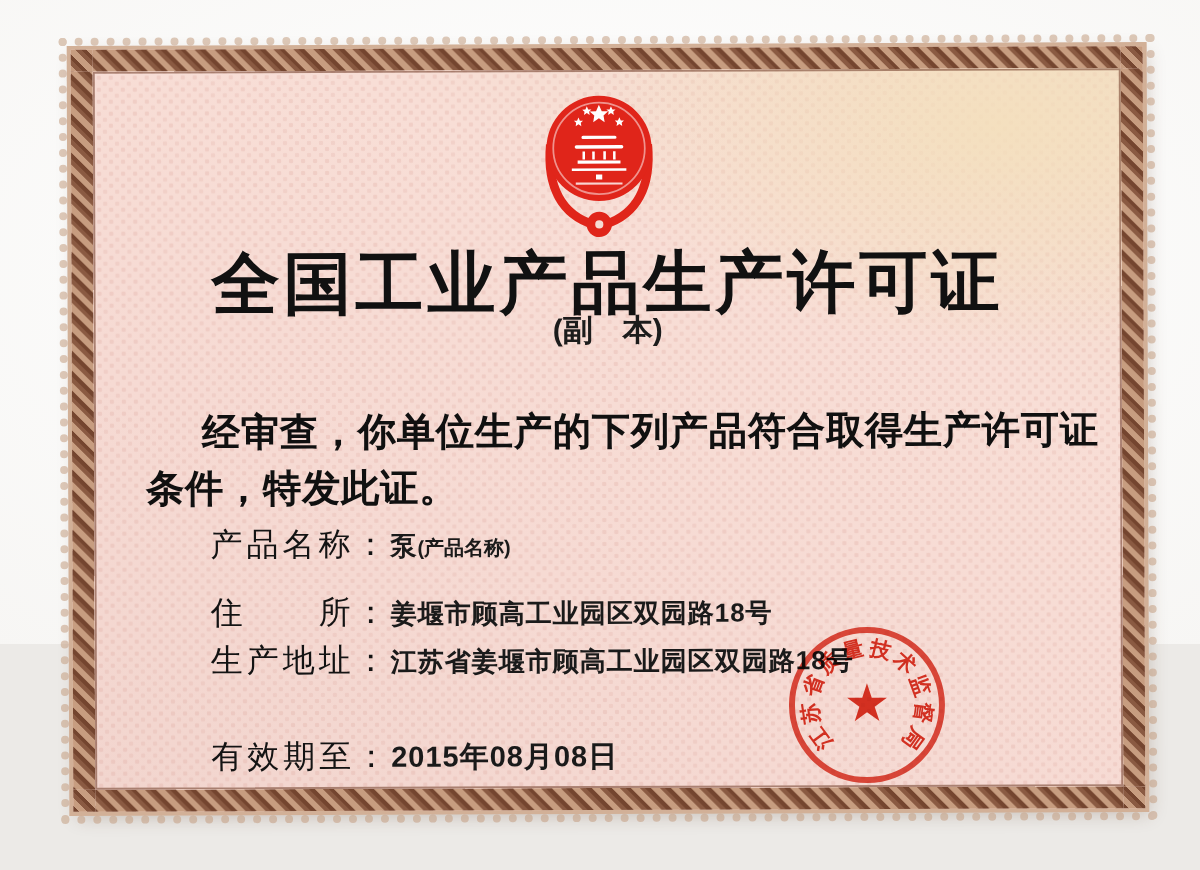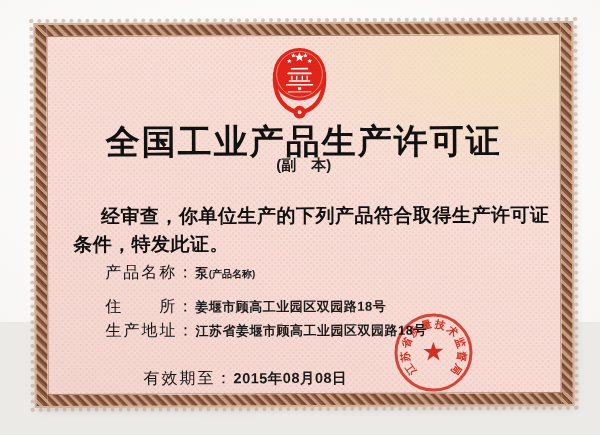--- a/index.html
+++ b/index.html
@@ -55,21 +55,21 @@
   .stmt2 { left:26px; top:196px; }
   .field-row { position:absolute; left:56px; white-space:nowrap; }
   .field-label {
     display:inline-block; width:92px; font-size:16px; font-weight:400;
     letter-spacing:2px; color:#131313; vertical-align:baseline;text-align:right;
   }
   .field-value { font-size:13px; font-weight:700; letter-spacing:.5px; color:#1a1a1a; }
   .field-value.big { font-size:14.5px; }
   .field-note { font-size:10px; font-weight:700; color:#1a1a1a; }
   .row-0 { top:227px; } .row-1 { top:261px; } .row-2 { top:285px; }
-  .row-3 { top:310px; } .row-4 { top:333px;margin-left:38px; }
+  .row-3 { top:310px; } .row-4 { top:333px; }
   .footnote {
     position:absolute; left:40px; top:348px;
     font-size:9px; font-weight:700; color:#3a3430; letter-spacing:.5px;
   }
   .date-row { position:absolute; left:293px; top:329px; white-space:nowrap; }
   .date-row span { display:inline-block; font-weight:800; color:#121212; }
   .d-num { font-size:16px; }
   .d-unit { font-size:16px; }
   .d-year-u { margin-left:3px; }
   .d-month  { margin-left:15px; }

